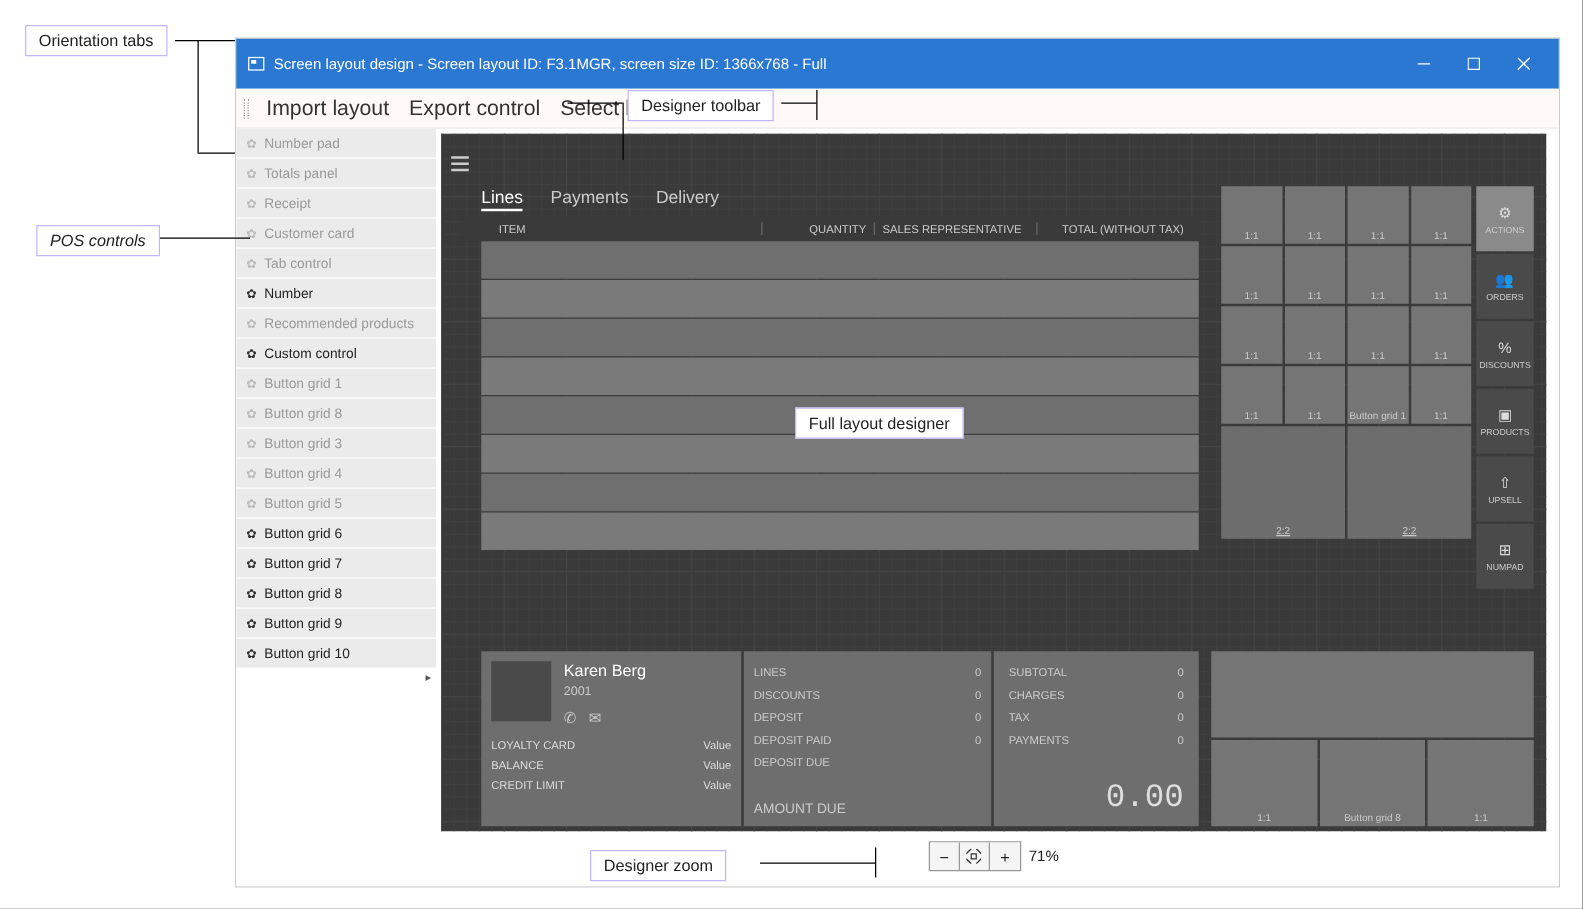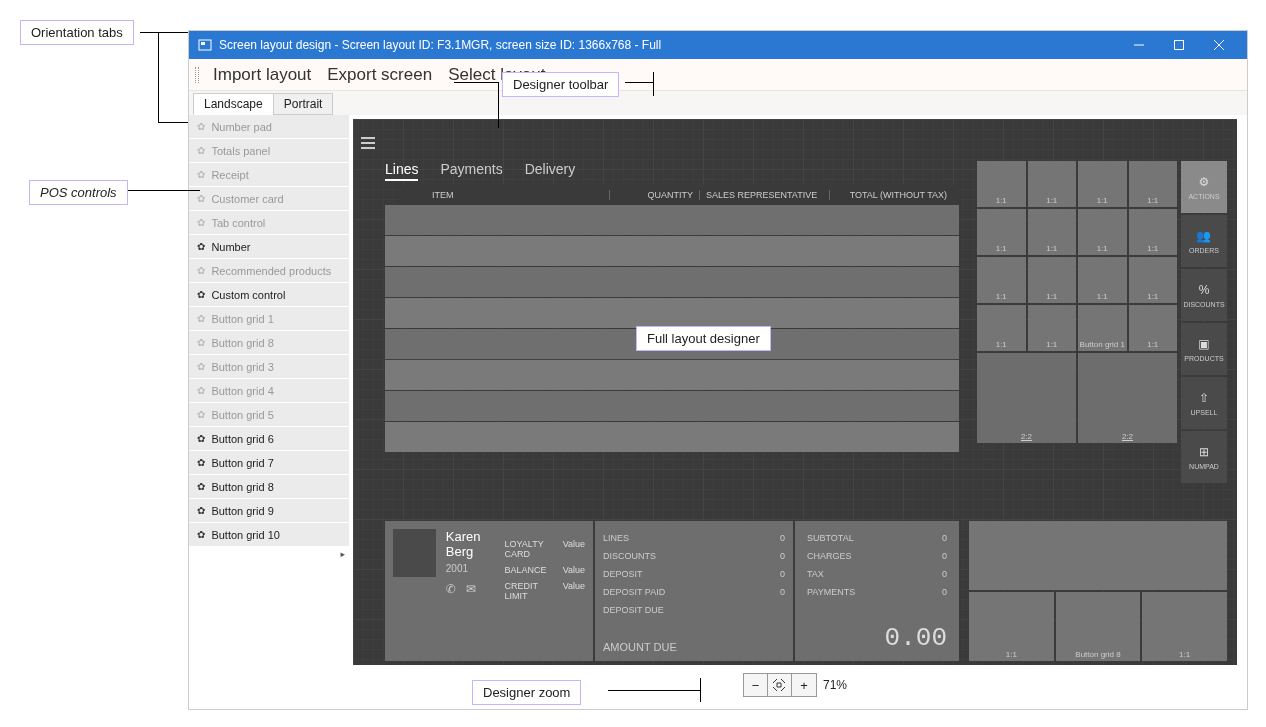--- a/index.html
+++ b/index.html
@@ -4,21 +4,21 @@
 <style>
   * { box-sizing: border-box; margin: 0; padding: 0; }
   body { font-family: "Segoe UI", Tahoma, sans-serif; font-size: 12px; background: #fff; color: #222; width: 1266px; height: 727px; position: relative; }
 
   
   .callout { position: absolute; border: 1px solid #c4b5fd; background: #fff; padding: 4px 10px; font-size: 13px; z-index: 100; }
   .callout-line { position: absolute; background: #000; z-index: 99; }
 
   
   .app-window { position: absolute; left: 188px; top: 30px; width: 1060px; height: 680px; border: 1px solid #ccc; background: #fff; display: flex; flex-direction: column; }
-  .titlebar { background: #2B78D2; color: #fff; height: 28px; display: flex; align-items: center; padding: 0 8px; font-size: 12px; }
+  .titlebar { background: #2B78D2; color: #fff; height: 40px; display: flex; align-items: center; padding: 0 8px; font-size: 12px; }
   .titlebar-icon { width: 16px; height: 16px; margin-right: 6px; display: flex; align-items: center; justify-content: center; }
   .titlebar-controls { margin-left: auto; display: flex; }
   .titlebar-btn { width: 40px; height: 28px; display: flex; align-items: center; justify-content: center; color: #fff; }
 
   
   .toolbar { height: 32px; display: flex; align-items: center; padding: 0 4px; border-bottom: 1px solid #e5e5e5; background: #fffaf8; }
   .toolbar-drag { width: 4px; height: 16px; border-left: 1px dotted #999; border-right: 1px dotted #999; margin: 0 6px 0 2px; }
   .toolbar-btn { padding: 4px 8px; font-size: 17px; color: #333; cursor: pointer; }
 
   
@@ -41,21 +41,21 @@
   .canvas { flex: 1; background: #3a3a3a; background-image: linear-gradient(#444 1px, transparent 1px), linear-gradient(90deg, #444 1px, transparent 1px), linear-gradient(#3f3f3f 1px, transparent 1px), linear-gradient(90deg, #3f3f3f 1px, transparent 1px); background-size: 50px 50px, 50px 50px, 10px 10px, 10px 10px; position: relative; }
   .canvas-ham { position: absolute; top: 18px; left: 8px; width: 14px; height: 12px; display: flex; flex-direction: column; justify-content: space-between; }
   .canvas-ham span { height: 2px; background: #ccc; }
 
   
   .d-tabs { position: absolute; top: 42px; left: 32px; color: #ccc; font-size: 14px; display: flex; gap: 22px; }
   .d-tabs .on { color: #fff; font-weight: 400; position: relative; }
   .d-tabs .on::after { content:""; position:absolute; left:0; right:0; bottom:-4px; height:2px; background:#fff; }
 
   
-  .receipt-header { position: absolute; top: 66px; left: 49px; right: 278px; height: 20px; display: flex; color: #ccc; font-size: 9px; align-items: center; background: #3a3a3a; }
+  .receipt-header { position: absolute; top: 66px; left: 16px; right: 278px; height: 20px; display: flex; color: #ccc; font-size: 9px; align-items: center; background: #3a3a3a; }
   .rh-item { padding-left: 30px; flex: 1; }
   .rh-qty { width: 90px; text-align: right; padding-right: 6px; border-left: 1px solid #666; }
   .rh-rep { width: 130px; padding: 0 6px; border-left: 1px solid #666; }
   .rh-total { width: 130px; text-align: right; padding-right: 12px; border-left: 1px solid #666; }
 
   .receipt-rows { position: absolute; top: 86px; left: 32px; right: 278px; bottom: 148px; }
   .receipt-row { height: 30px; background: #6f6f6f; margin-bottom: 1px; }
   .receipt-row.alt { background: #7a7a7a; }
 
   
@@ -64,21 +64,21 @@
   .bgrid-cell { background: #757575; flex: 1; height: 46px; position: relative; display:flex; align-items:flex-end; justify-content:center; color:#ccc; font-size:8px; padding-bottom:2px; }
   .bgrid-large { background: #6d6d6d; height: 90px; text-decoration: underline; }
 
   .side-panel { position: absolute; top: 42px; right: 10px; width: 46px; display: flex; flex-direction: column; gap: 2px; }
   .side-btn { height: 52px; background: #4a4a4a; color: #ccc; font-size: 7px; display: flex; flex-direction: column; align-items: center; justify-content: center; gap: 3px; }
   .side-btn.active { background: #8a8a8a; }
   .side-btn .si { width: 16px; height: 16px; display:flex; align-items:center; justify-content:center; color:#ddd; font-size:12px; }
 
   
   .cust-panel { position: absolute; left: 32px; right: 10px; bottom: 4px; height: 140px; background: #6e6e6e; display: flex; color: #ddd; }
-  .cust-left { width: 210px; border-right: 2px solid #3a3a3a; padding: 8px; display: flex; flex-direction: row; }
+  .cust-left { width: 210px; border-right: 2px solid #3a3a3a; padding: 8px; display: flex; flex-direction: column; }
   .cust-head { display: flex; gap: 10px; }
   .cust-photo { width: 48px; height: 48px; background: #4a4a4a; }
   .cust-name { font-size: 13px; color: #fff; }
   .cust-id { font-size: 10px; color: #ccc; margin-top: 4px; }
   .cust-actions { margin-top: 8px; display: flex; gap: 10px; color: #ccc; font-size: 12px; }
   .cust-rows { margin-top: 10px; font-size: 9px; display: flex; flex-direction: column; gap: 6px; }
   .cust-rows div { display: flex; justify-content: space-between; }
   .cust-mid { width: 200px; border-right: 2px solid #3a3a3a; padding: 8px; display: flex; flex-direction: column; font-size: 9px; color: #ccc; }
   .cust-mid-row { display: flex; justify-content: space-between; padding: 4px 0; }
   .cust-mid-amount { margin-top: auto; font-size: 11px; }
@@ -143,28 +143,24 @@
             <line x1="0" y1="0" x2="10" y2="10" stroke="#fff" stroke-width="1"></line>
             <line x1="10" y1="0" x2="0" y2="10" stroke="#fff" stroke-width="1"></line>
           </svg>
       </div>
     </div>
   </div>
 
   <div class="toolbar">
     <div class="toolbar-drag"></div>
     <div class="toolbar-btn">Import layout</div>
-    <div class="toolbar-btn">Export screen</div>
+    <div class="toolbar-btn">Export control</div>
     <div class="toolbar-btn">Select layout</div>
   </div>
 
-  <div class="orientation-tabs">
-    <div class="tab active">Landscape</div>
-    <div class="tab">Portrait</div>
-  </div>
 
   <div class="main-area">
 
     <div class="control-list">
       <div id="control-list-holder">
           <div class="control-item">
             <span class="gear" style="color: rgb(187, 187, 187);">✿</span>
             <span>Number pad</span>
           </div>
           <div class="control-item">

